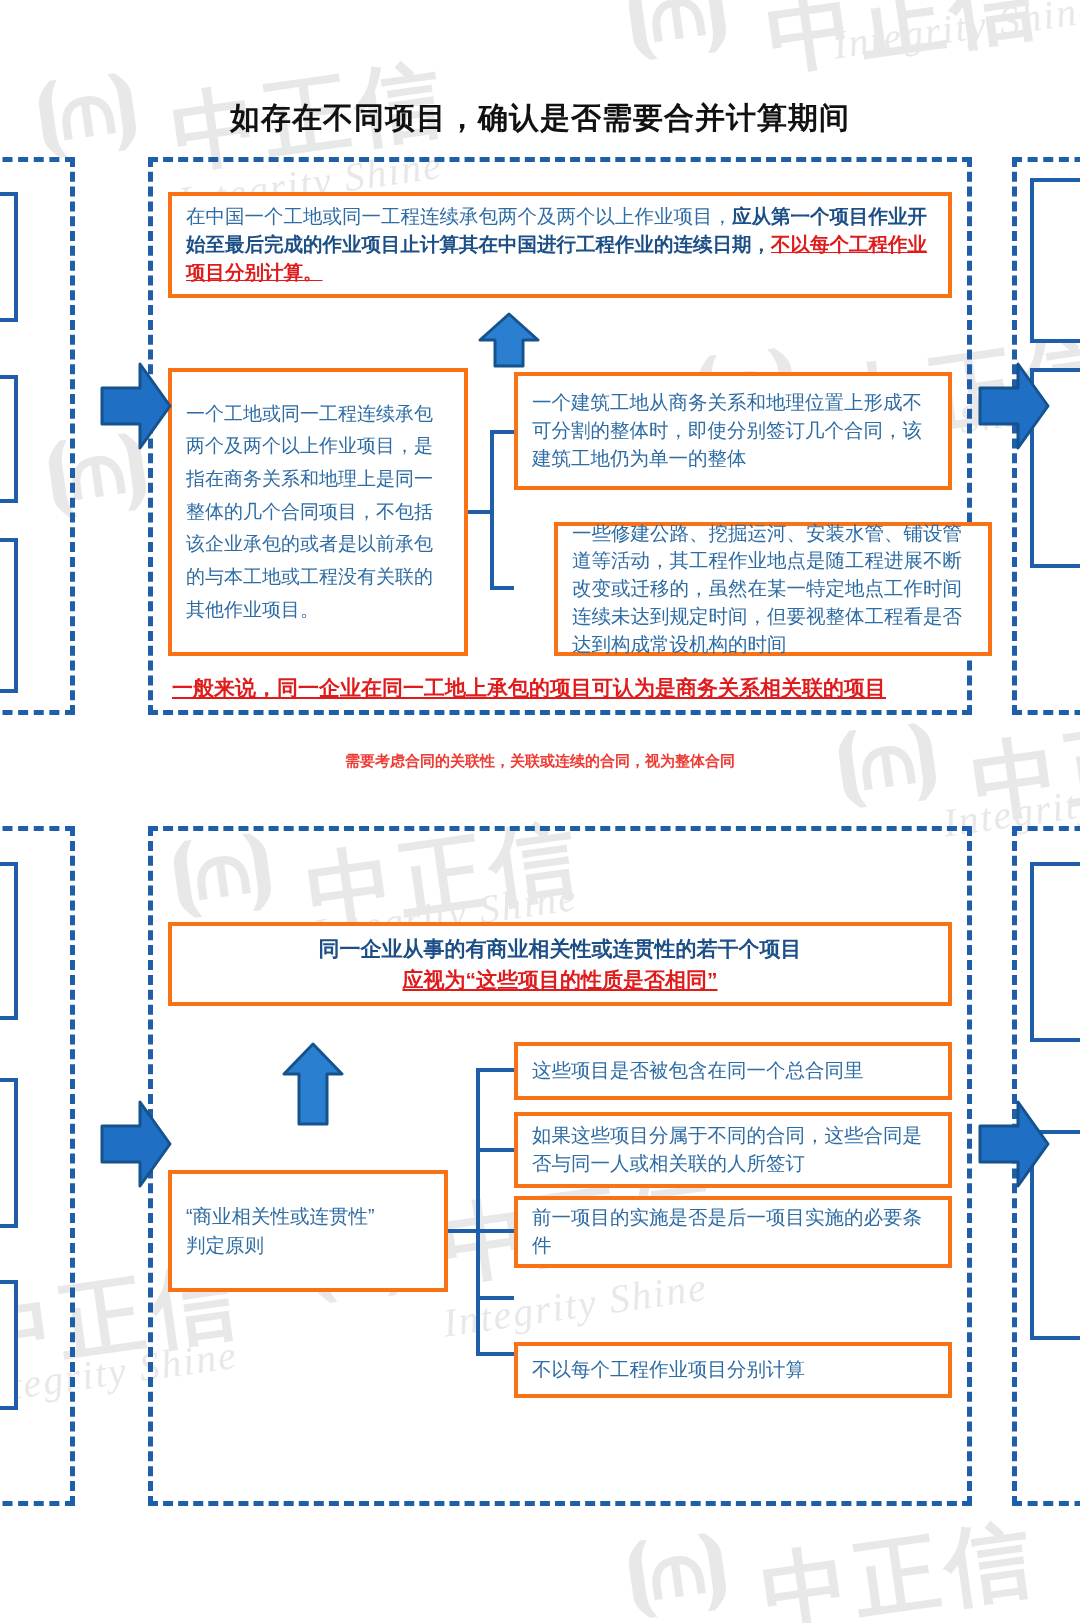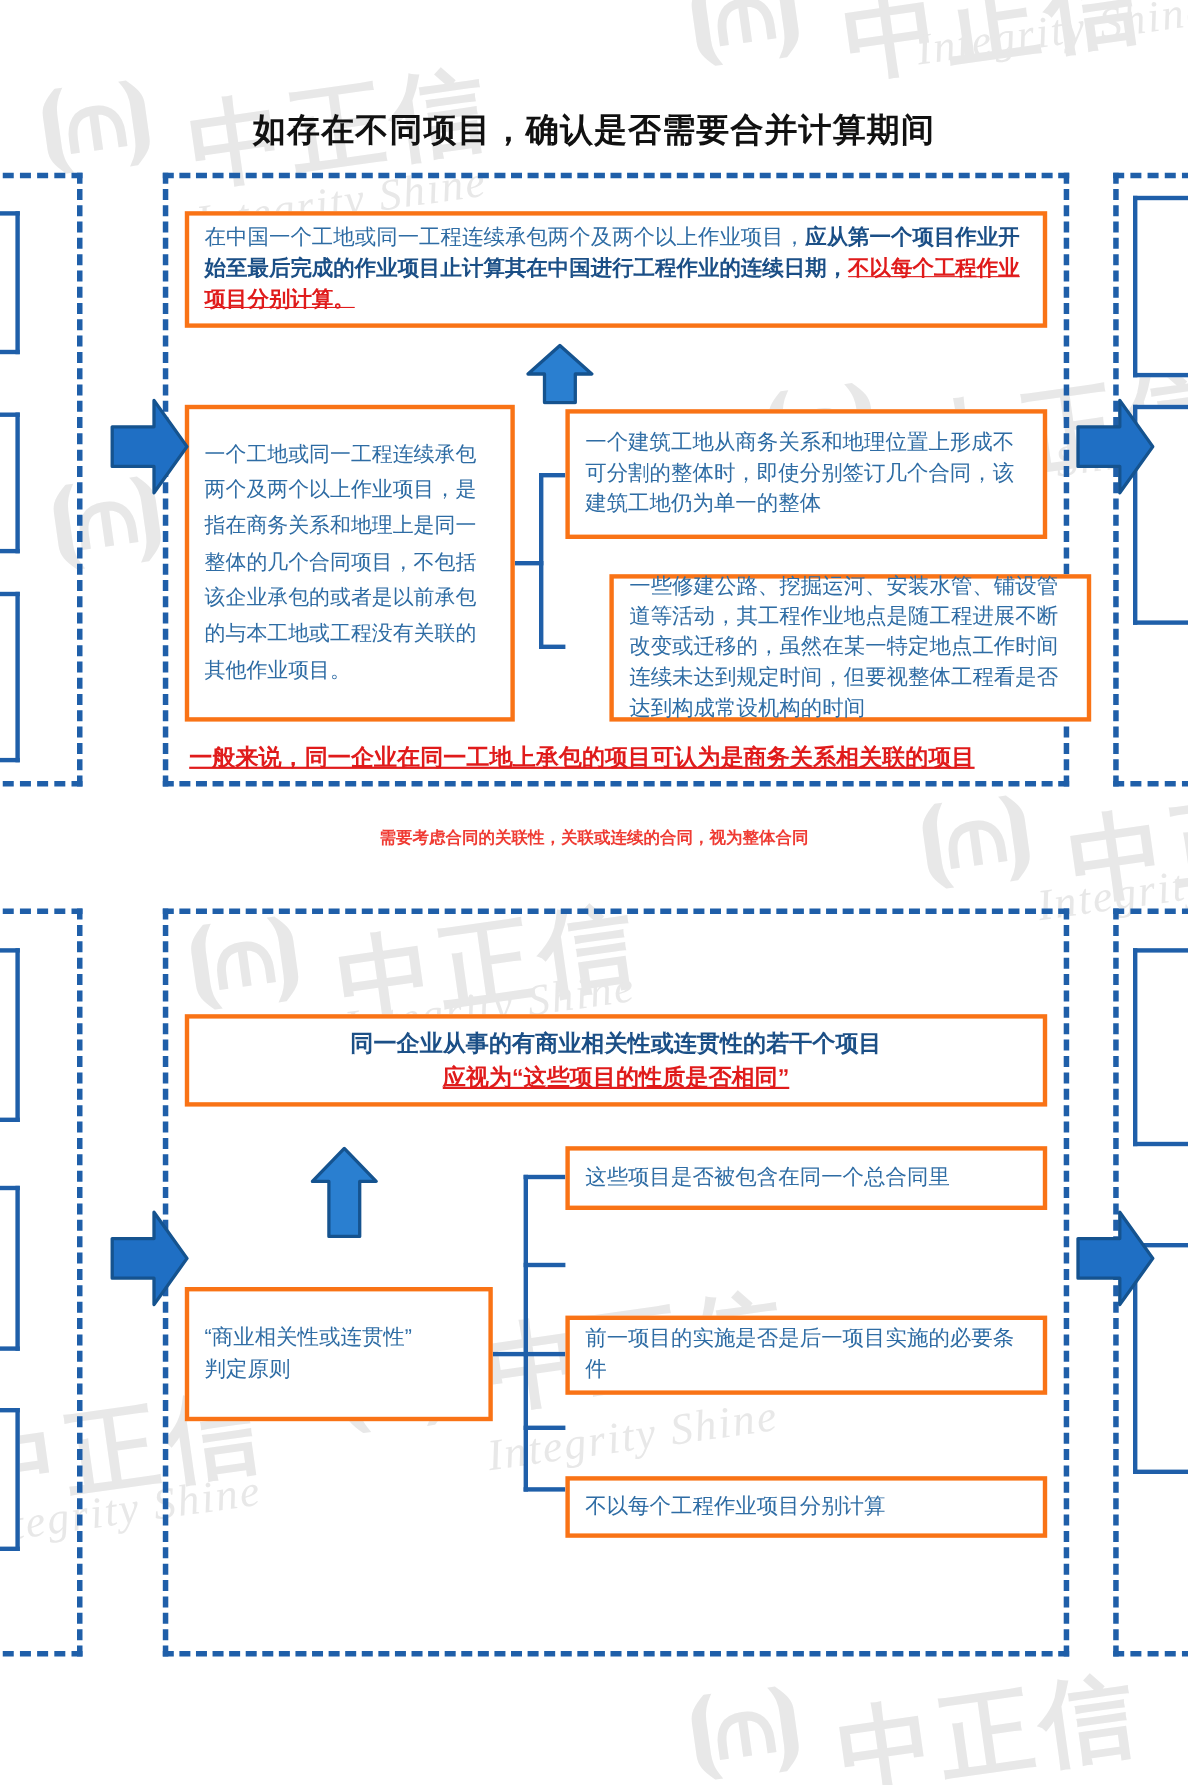--- a/index.html
+++ b/index.html
@@ -238,20 +238,23 @@
   <div class="conn" style="left:476px; top:1068px; width:4px; height:288px;"></div>
   <div class="conn" style="left:476px; top:1068px; width:38px; height:4px;"></div>
   <div class="conn" style="left:476px; top:1148px; width:38px; height:4px;"></div>
   <div class="conn" style="left:476px; top:1229px; width:38px; height:4px;"></div>
   <div class="conn" style="left:476px; top:1296px; width:38px; height:4px;"></div>
   <div class="conn" style="left:476px; top:1352px; width:38px; height:4px;"></div>
 
   <div class="box" style="left:514px; top:1042px; width:438px; height:58px;align-items:center;">
     <div class="txt">这些项目是否被包含在同一个总合同里</div>
   </div>
+  <div class="box" style="left:514px; top:1112px; width:438px; height:76px;">
+    <div class="txt">如果这些项目分属于不同的合同，这些合同是否与同一人或相关联的人所签订</div>
+  </div>
   <div class="box" style="left:514px; top:1196px; width:438px; height:72px;">
     <div class="txt">前一项目的实施是否是后一项目实施的必要条件</div>
   </div>
   <div class="box" style="left:514px; top:1342px; width:438px; height:56px;">
     <div class="txt">不以每个工程作业项目分别计算</div>
   </div>
 
 </div>
 
 </body></html>

